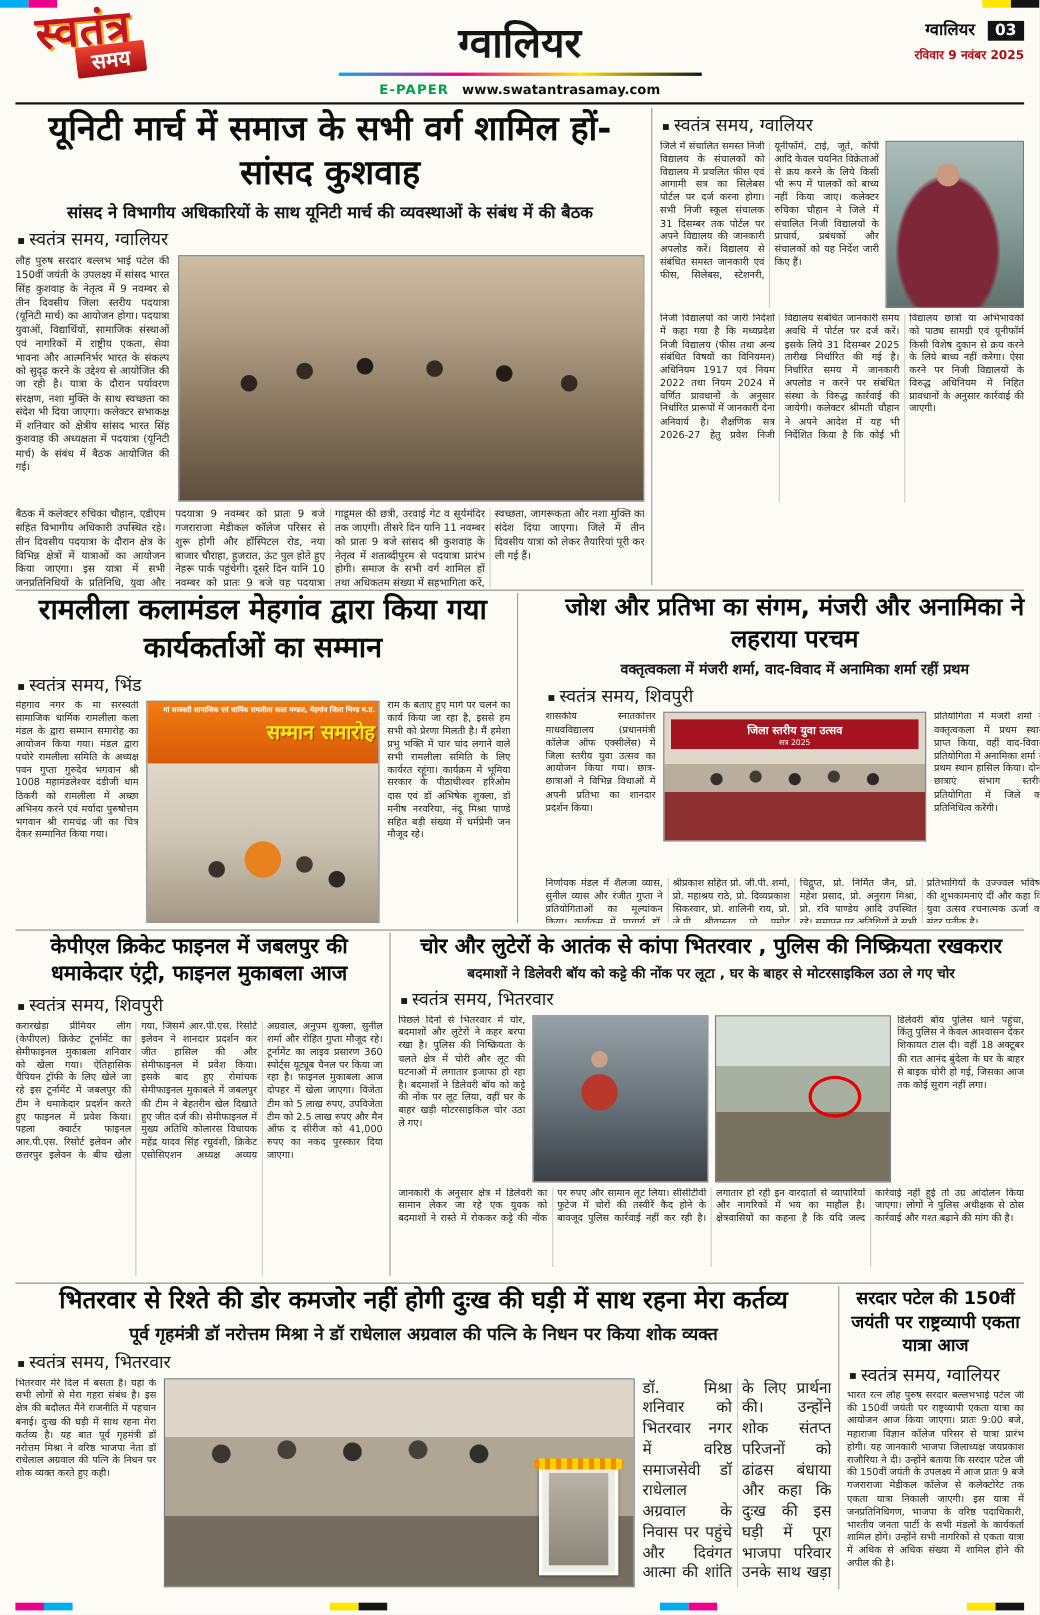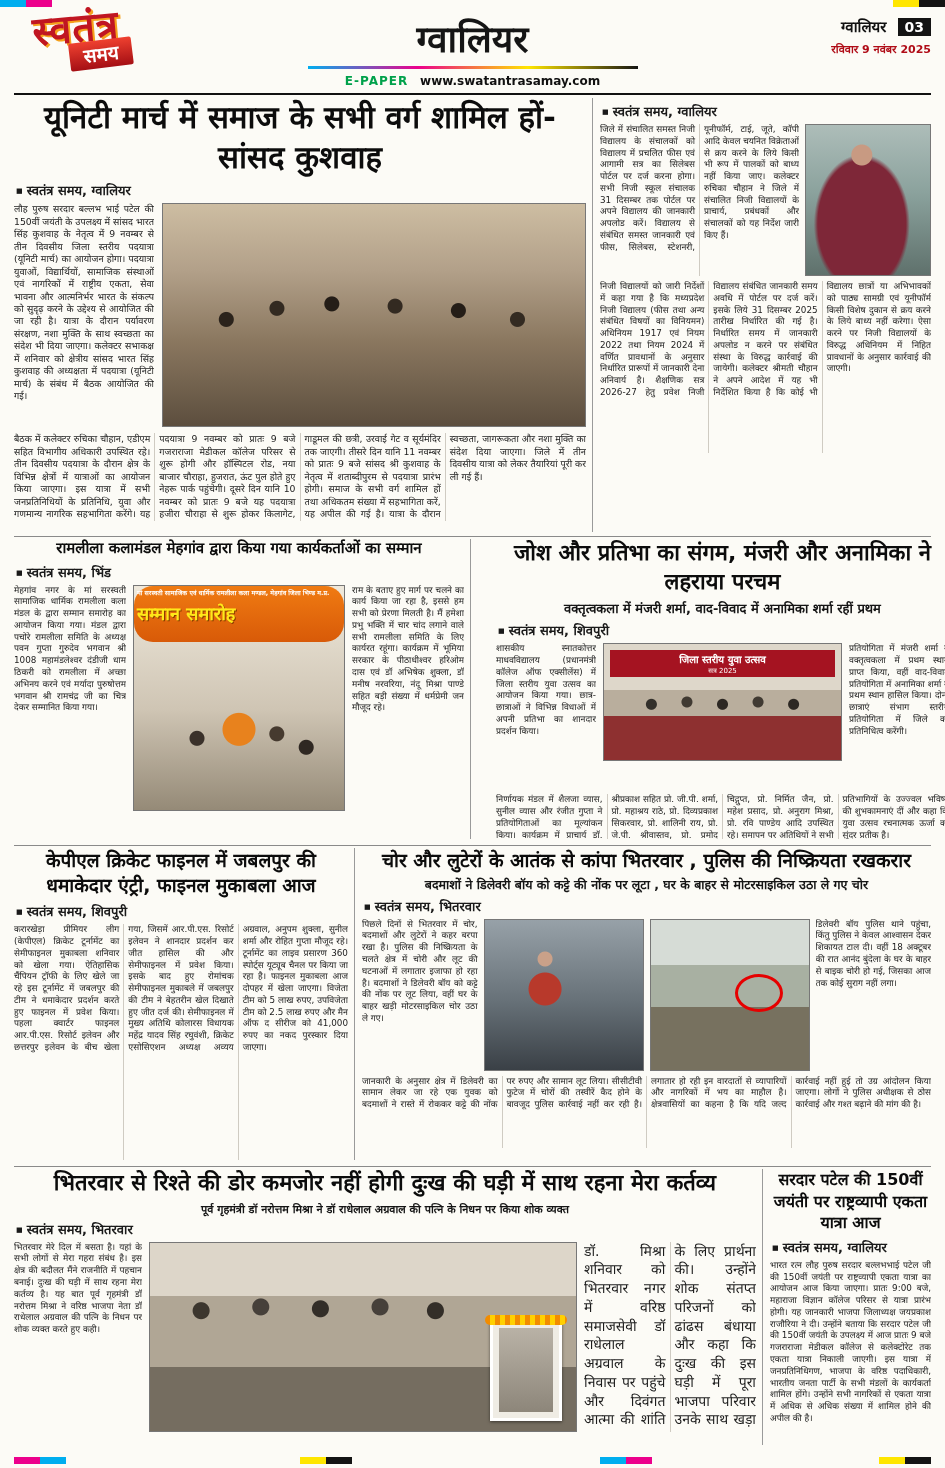--- a/index.html
+++ b/index.html
@@ -27,21 +27,21 @@
   .ep-label { color:#00a14b; font-weight:800; letter-spacing:1px; margin-right:8px; }
   .ep-web { font-weight:700; color:#111; text-decoration:none; }
   .rule-top { position:absolute; top:93px; left:14px; right:14px; height:2px; background:#111; }
 
   
   .sec { position:absolute; overflow:hidden; }
   .vdiv { position:absolute; width:1px; background:#9a9a9a; }
   .hdiv { position:absolute; height:1px; background:#8a8a8a; left:14px; right:14px; }
   .hl { font-weight:800; text-align:center; color:#0c0c0c; }
   .sub { font-weight:700; text-align:center; color:#151515; }
-  .byline { font-size:13px; font-weight:700; margin:4px 2px; color:#1a1a1a; }
+  .byline { font-size:16px; font-weight:400; margin:4px 2px; color:#1a1a1a; }
   .byline::before { content:"■"; font-size:7px; margin-right:4px; vertical-align:2px; }
   .bt { font-size:9.3px; line-height:1.34; text-align:justify; color:#1c1c1c; }
   .small { font-size:8.8px; }
   .cols { column-gap:9px; column-rule:1px solid #cfcbc2; }
   .photo { position:relative; border:1px solid #777; overflow:hidden; }
 
   
   #sec-unity { top:98px; left:14px; width:572px; height:436px; }
   .h-unity { font-size:31px; line-height:1.28; }
   .s-unity { font-size:15px; margin-top:5px; }
@@ -66,31 +66,31 @@
   .schools-intro { flex:1; height:152px; overflow:hidden; column-count:2; }
   .ph-collector { width:126px; height:152px;
     background:
       radial-gradient(circle at 45% 20%, #c89a82 10px, transparent 11px),
       radial-gradient(ellipse at 45% 66%, #7e2738 44px, transparent 48px),
       linear-gradient(180deg,#adbdb9 0%,#8ba29d 45%,#5f716c 100%); }
   .schools-more { margin-top:5px; height:172px; overflow:hidden; column-count:3; }
 
   
   #sec-ramlila { top:539px; left:14px; width:450px; height:300px; }
-  .h-ram { font-size:15px; line-height:1.3; }
+  .h-ram { font-size:26px; line-height:1.3; }
   .ram-row { display:flex; gap:7px; margin-top:3px; }
   .ram-col { width:112px; height:226px; overflow:hidden; }
   .ph-ram { flex:1; height:226px;
     background:
       radial-gradient(circle at 50% 64%, #e8821d 16px, transparent 17px),
       radial-gradient(circle at 30% 68%, #3a312a 7px, transparent 8px),
       radial-gradient(circle at 68% 66%, #463a2f 7px, transparent 8px),
       radial-gradient(circle at 82% 72%, #2f2822 7px, transparent 8px),
       linear-gradient(180deg,#efe9dc 0%,#cfc5b4 55%,#958a77 100%); }
-  .ram-banner { position:absolute; top:0; left:0; right:0; height:56px; background:linear-gradient(180deg,#f07b12,#d85a08); color:#fff; text-align:left; padding:2px 3px;border-radius:19px; }
+  .ram-banner { position:absolute; top:0; left:0; right:0; height:56px; background:linear-gradient(180deg,#f07b12,#d85a08); color:#fff; text-align:right; padding:2px 3px; }
   .rb-top { font-size:6.3px; font-weight:700; }
   .rb-main { font-size:18px; font-weight:800; color:#ffe81a; text-shadow:1px 1px 0 #8a3d00; margin-top:4px; }
 
   
   #sec-yuva { top:539px; left:496px; width:453px; height:300px; }
   .h-yuva { font-size:22px; line-height:1.3; }
   .s-yuva { font-size:13px; margin:3px 0; }
   .yuva-row { display:flex; gap:7px; margin-top:2px; }
   .yuva-col { width:100px; height:146px; overflow:hidden; }
   .ph-yuva { flex:1; height:118px;
@@ -122,21 +122,21 @@
       radial-gradient(circle at 38% 46%, #b8392b 16px, transparent 17px),
       linear-gradient(180deg,#97a1a8 0%,#667077 55%,#3a4046 100%); }
   .ph-crime2 { width:160px; height:152px;
     background: linear-gradient(180deg,#d6dcd6 0 30%,#a8b0a2 30% 58%,#77715f 58% 100%); }
   .circle-annot { position:absolute; right:26px; top:54px; width:48px; height:38px; border:3px solid #e60000; border-radius:50%; }
   .crime-bottom { margin-top:5px; height:72px; overflow:hidden; column-count:4; }
 
   
   #sec-cond { top:1169px; left:14px; width:742px; height:276px; }
   .h-cond { font-size:22px; line-height:1.3; }
-  .s-cond { font-size:11px; margin:3px 0; }
+  .s-cond { font-size:16px; margin:3px 0; }
   .cond-row { display:flex; gap:7px; margin-top:2px; }
   .cond-left { width:128px; height:190px; overflow:hidden; }
   .ph-cond { flex:1; height:190px;
     background:
       radial-gradient(circle at 12% 36%, #3c362e 8px, transparent 9px),
       radial-gradient(circle at 26% 34%, #46403a 8px, transparent 9px),
       radial-gradient(circle at 40% 35%, #332e28 8px, transparent 9px),
       radial-gradient(circle at 54% 34%, #46403a 8px, transparent 9px),
       radial-gradient(circle at 67% 36%, #332e28 8px, transparent 9px),
       linear-gradient(180deg,#ddd6c9 0 28%,#b0a695 28% 66%,#756d60 66% 100%); }
@@ -178,20 +178,21 @@
     </div>
   </div>
   <div class="epaper-row">
     <span class="ep-label">E-PAPER</span>
     <a class="ep-web">www.swatantrasamay.com</a>
   </div>
   <div class="rule-top"></div>
 
   <div class="sec" id="sec-unity">
     <div class="hl h-unity">यूनिटी मार्च में समाज के सभी वर्ग शामिल हों-सांसद कुशवाह</div>
+    <div class="sub s-unity">सांसद ने विभागीय अधिकारियों के साथ यूनिटी मार्च की व्यवस्थाओं के संबंध में की बैठक</div>
     <div class="byline">स्वतंत्र समय, ग्वालियर</div>
     <div class="unity-row">
       <div class="bt unity-intro">लौह पुरुष सरदार बल्लभ भाई पटेल की 150वीं जयंती के उपलक्ष्य में सांसद भारत सिंह कुशवाह के नेतृत्व में 9 नवम्बर से तीन दिवसीय जिला स्तरीय पदयात्रा (यूनिटी मार्च) का आयोजन होगा। पदयात्रा युवाओं, विद्यार्थियों, सामाजिक संस्थाओं एवं नागरिकों में राष्ट्रीय एकता, सेवा भावना और आत्मनिर्भर भारत के संकल्प को सुदृढ़ करने के उद्देश्य से आयोजित की जा रही है। यात्रा के दौरान पर्यावरण संरक्षण, नशा मुक्ति के साथ स्वच्छता का संदेश भी दिया जाएगा। कलेक्टर सभाकक्ष में शनिवार को क्षेत्रीय सांसद भारत सिंह कुशवाह की अध्यक्षता में पदयात्रा (यूनिटी मार्च) के संबंध में बैठक आयोजित की गई।</div>
       <div class="photo ph-unity"></div>
     </div>
     <div class="bt cols unity-more">बैठक में कलेक्टर रुचिका चौहान, एडीएम सहित विभागीय अधिकारी उपस्थित रहे। तीन दिवसीय पदयात्रा के दौरान क्षेत्र के विभिन्न क्षेत्रों में यात्राओं का आयोजन किया जाएगा। इस यात्रा में सभी जनप्रतिनिधियों के प्रतिनिधि, युवा और गणमान्य नागरिक सहभागिता करेंगे। यह पदयात्रा 9 नवम्बर को प्रातः 9 बजे गजराराजा मेडीकल कॉलेज परिसर से शुरू होगी और हॉस्पिटल रोड, नया बाजार चौराहा, हुजरात, ऊंट पुल होते हुए नेहरू पार्क पहुंचेगी। दूसरे दिन यानि 10 नवम्बर को प्रातः 9 बजे यह पदयात्रा हजीरा चौराहा से शुरू होकर किलागेट, गाडूमल की छत्री, उरवाई गेट व सूर्यमंदिर तक जाएगी। तीसरे दिन यानि 11 नवम्बर को प्रातः 9 बजे सांसद श्री कुशवाह के नेतृत्व में शताब्दीपुरम से पदयात्रा प्रारंभ होगी। समाज के सभी वर्ग शामिल हों तथा अधिकतम संख्या में सहभागिता करें, यह अपील की गई है। यात्रा के दौरान स्वच्छता, जागरूकता और नशा मुक्ति का संदेश दिया जाएगा। जिले में तीन दिवसीय यात्रा को लेकर तैयारियां पूरी कर ली गई हैं।</div>
   </div>
   <div class="vdiv" style="left:592px;top:98px;height:434px"></div>
 
   <div class="sec" id="sec-schools">

